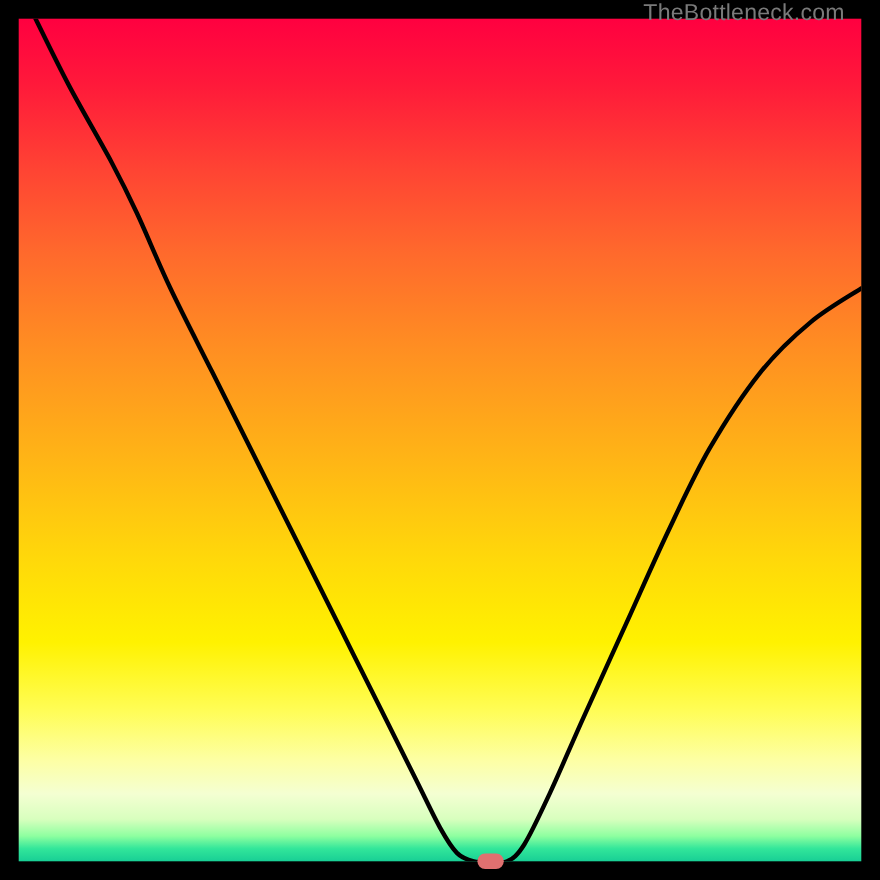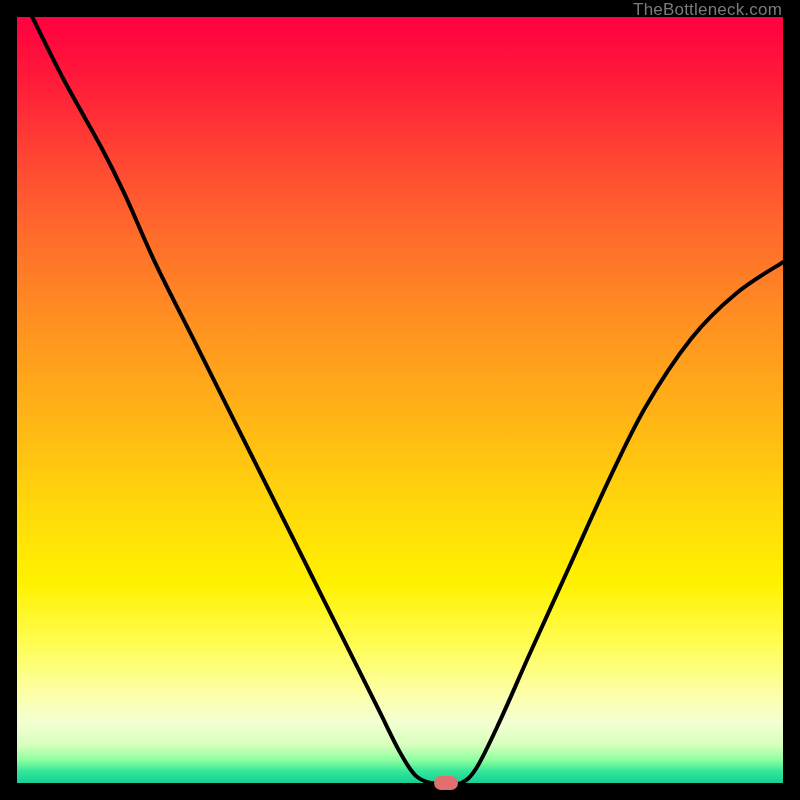--- a/index.html
+++ b/index.html
@@ -52,23 +52,23 @@
     position: absolute;
     width: 24px;
     height: 14px;
     border-radius: 7px;
     background: #e07070;
     transform: translate(-50%, -50%);
   }
   .watermark {
     position: absolute;
     top: 0px;
-    right: 18px;
+    right: 32px;
     color: #7a7a7a;
-    font-size: 17px;
+    font-size: 21px;
     letter-spacing: 0.2px;
     font-weight: 500;
   }
 </style>
 </head>
 <body>
 
 <div class="frame">
   <div class="plot">
     <svg class="curve" viewBox="0 0 766 766" preserveAspectRatio="none">

